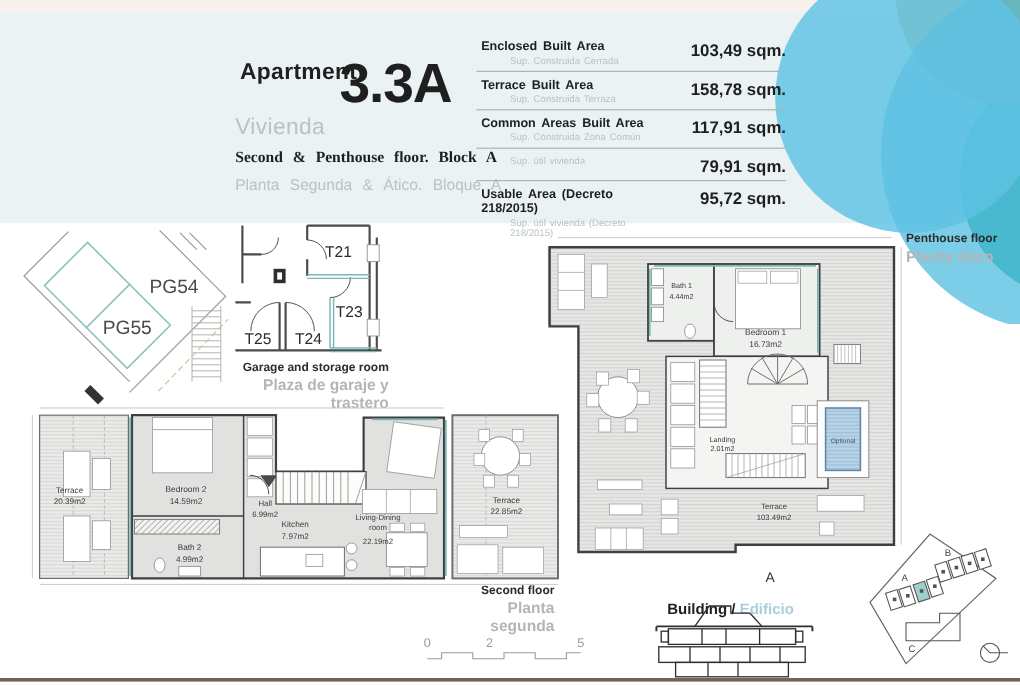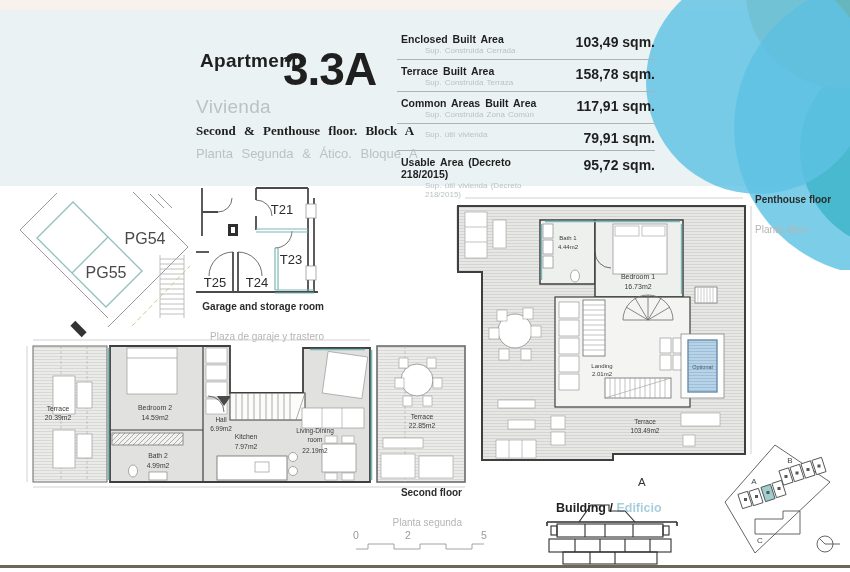--- a/index.html
+++ b/index.html
@@ -17,21 +17,21 @@
   
   .areas{left:397px;top:28px;width:258px;}
   .arow{display:flex;align-items:flex-start;padding:5px 0 4px 4px;gap:40px;}
   .arow + .arow{border-top:1px solid #a9b4b6;}
   .albl{flex:1;}
   .albl .en{font-size:10.5px;font-weight:bold;word-spacing:2px;}
   .albl .es{font-size:8px;color:#b9c3c5;margin-top:1px;word-spacing:1px;margin-left:24px;}
   .aval{font-size:14px;font-weight:bold;white-space:nowrap;margin-top:1px;}
   
   .cap-en{font-size:10px;font-weight:bold;color:#2c2c2c;}
-  .cap-es{font-size:10px;color:#b5b5b5;margin-top:19px;}
+  .cap-es{font-size:13px;color:#b5b5b5;margin-top:1px;font-weight:bold;}
   .cap-right{text-align:right;}
   .letter-a{left:638px;top:476px;font-size:11.5px;color:#333;}
   .bldg-label{left:556px;top:501px;font-size:12.5px;font-weight:bold;}
   .bldg-label .es{color:#a9cfdd;font-weight:bold;}
   .bottom-rule{left:0;top:565px;width:850px;height:3px;background:#6e6759;}
   svg text{font-family:"Liberation Sans",sans-serif;}
   .plan-label{fill:#3a3a3a;}
 </style>
 </head>
 <body>

